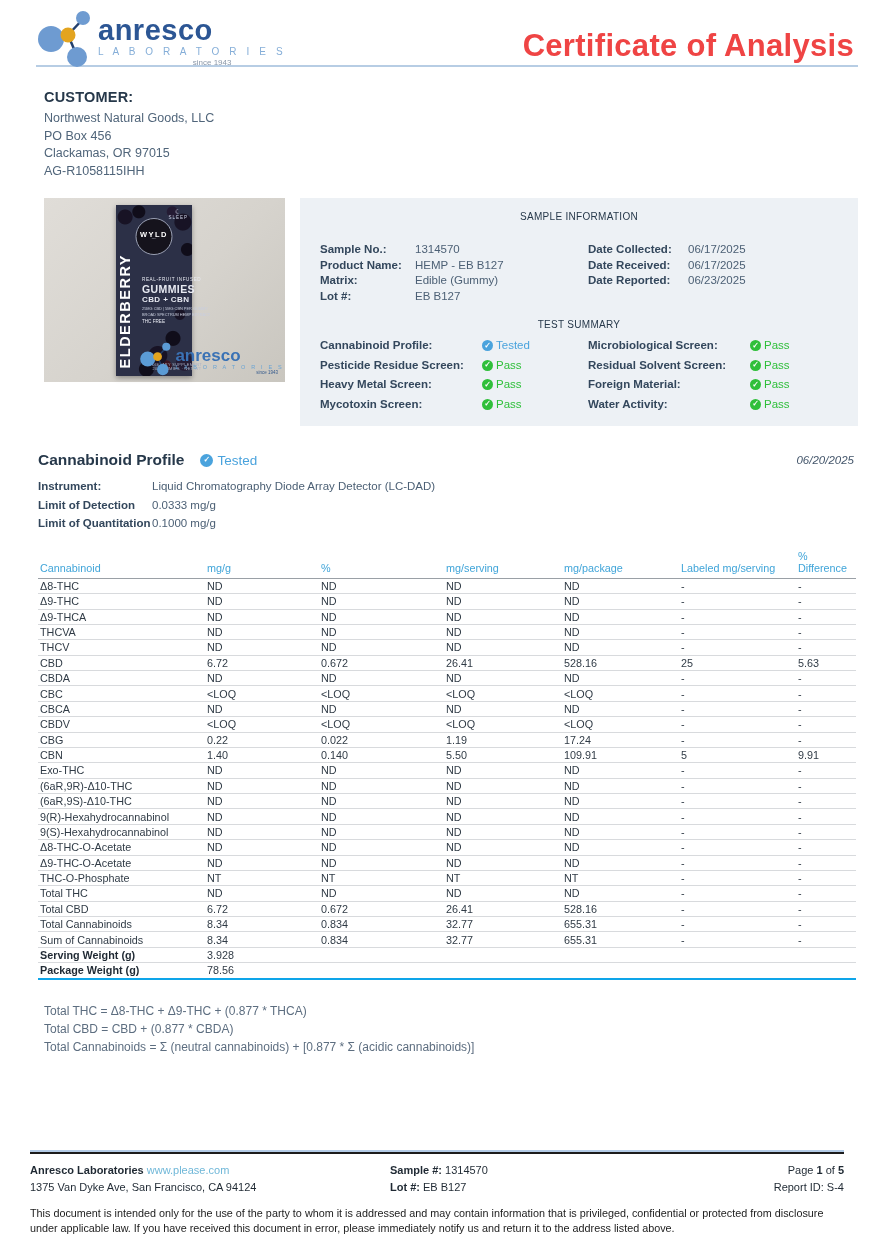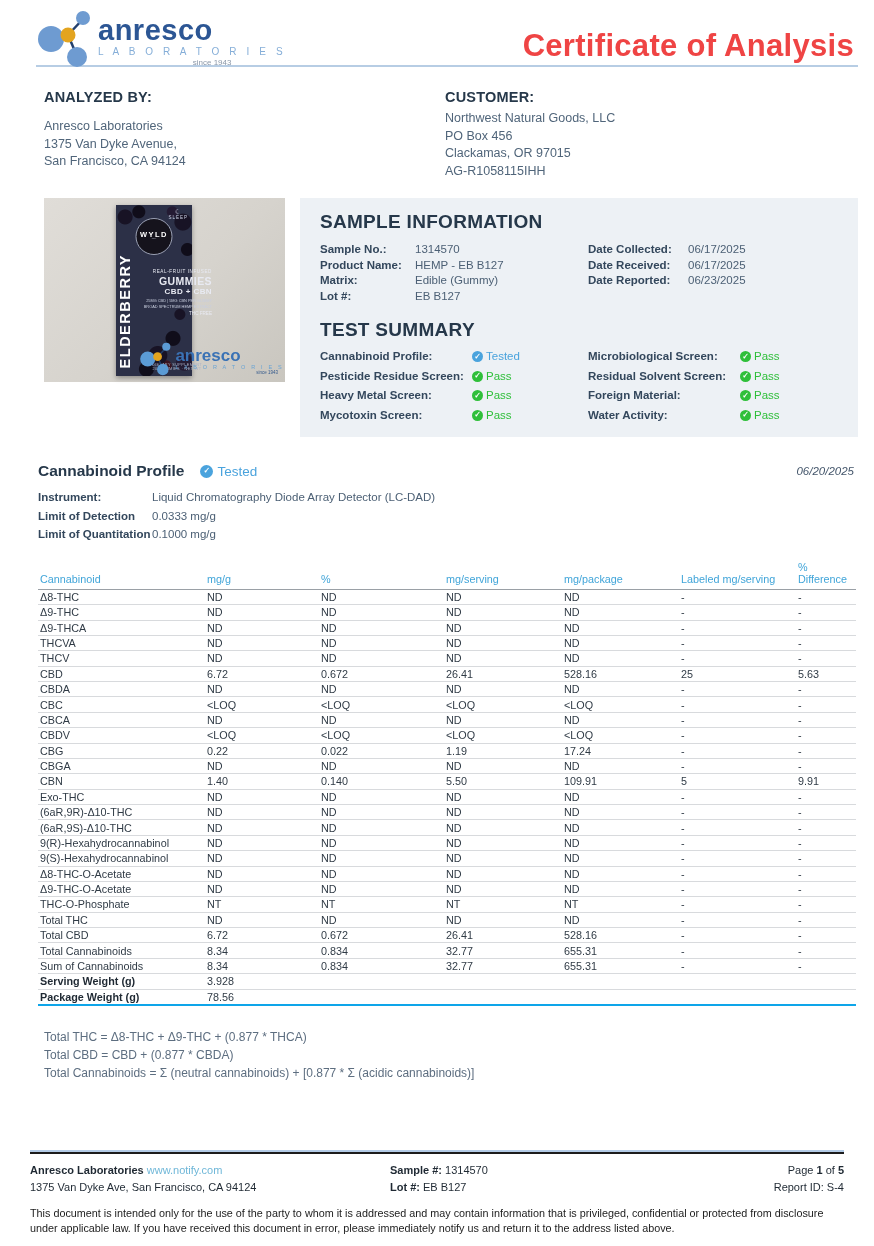--- a/index.html
+++ b/index.html
@@ -49,46 +49,46 @@
   .sleep-badge { position:absolute; top:3px; right:4px; text-align:center; color:#cfd4e8; }
   .sleep-moon { font-size:7px; line-height:7px; }
   .sleep-label { font-size:4.5px; letter-spacing:1px; }
   .brand-circle { position:absolute; top:13px; left:50%; transform:translateX(-50%);
       width:37px; height:37px; border-radius:50%; background:#15131c; border:1px solid #9aa0b4;
       display:flex; align-items:center; justify-content:center; flex-direction:column; color:#fff; }
   .brand-name { font-size:7.5px; letter-spacing:1.5px; font-weight:bold; }
   .brand-antler { font-size:6px; color:#cfd4e8; line-height:4px; }
   .vertical-name { position:absolute; left:1px; bottom:8px; writing-mode:vertical-rl; transform:rotate(180deg);
       color:#fff; font-weight:bold; font-size:14.5px; letter-spacing:1.5px; }
-  .box-info { position:absolute; top:64px; left:26px; width:70px; text-align:right; color:#e8eaf2; }
+  .box-info { position:absolute; top:72px; left:26px; width:70px; text-align:left; color:#e8eaf2; }
   .bi-1 { font-size:4.6px; letter-spacing:0.6px; }
   .bi-gummies { font-size:10.5px; font-weight:bold; letter-spacing:0.4px; margin-top:1px; }
   .bi-cbd { font-size:8px; font-weight:bold; letter-spacing:0.4px; }
   .bi-sm { font-size:3.9px; margin-top:1.5px; color:#c9cede; }
   .bi-thc { font-size:4.6px; margin-top:2px; }
   .box-bottom { position:absolute; bottom:5px; left:26px; width:70px; text-align:center; color:#aab0c4; }
   .bb-l { font-size:3.8px; letter-spacing:0.4px; }
   .watermark { position:absolute; right:1px; bottom:1px; display:flex; align-items:center; }
   .wm-text { display:flex; flex-direction:column; margin-left:1px; }
   .wm-name { font-size:17px; line-height:17px; font-weight:600; color:#3a72b5; }
   .wm-sub { font-size:5.5px; letter-spacing:2.2px; color:#6aa4d4; }
   .wm-since { font-size:4.5px; color:#355a8c; align-self:flex-end; margin-right:6px; }
 
   .panel { flex:1; background:#edf1f5; padding:13px 20px 12px 20px; }
-  .panel-heading { font-size:19px; font-weight:bold; color:#26384a; letter-spacing:0.3px; }
-  .fields { display:flex; margin-top:9px; }
+  .panel-heading { font-size:10px; font-weight:normal; color:#26384a; letter-spacing:0.3px;text-align:center; }
+  .fields { display:flex; margin-top:20px; }
   .fields-col1 { width:268px; }
   .field-row { display:flex; font-size:11.5px; line-height:15.5px; }
   .field-label { font-weight:bold; color:#33475c; width:95px; flex:none; }
   .fields-col2 .field-label { width:100px; }
   .field-value { color:#4c6075; }
   .summary-heading { margin-top:15px; }
   .summary { display:flex; margin-top:6px; }
   .sum-col1 { width:268px; }
-  .sum-item { display:flex; align-items:flex-end; font-size:11.5px; line-height:19.5px; }
+  .sum-item { display:flex; align-items:flex-end; font-size:11.5px; line-height:19.5px;gap:10px; }
   .sum-label { font-weight:bold; color:#33475c; width:152px; flex:none; }
   .status { display:flex; align-items:center; gap:3px; font-size:11.5px; }
   .check { display:inline-flex; width:11px; height:11px; border-radius:50%; align-items:center; justify-content:center; flex:none; }
   .check::after { content:"✓"; color:#fff; font-size:8px; font-weight:bold; line-height:1; }
   .check.blue { background:#4aa3dd; }
   .check.green { background:#2fbf3a; }
   .status.tested { color:#4aa3dd; }
   .status.pass { color:#2fbf3a; }
 
   
@@ -149,28 +149,20 @@
         <span class="logo-name">anresco</span>
         <span class="logo-sub">L A B O R A T O R I E S</span>
         <span class="logo-since">since 1943</span>
       </div>
     </div>
     <div class="coa-title">Certificate of Analysis</div>
   </div>
   <div class="header-rule"></div>
 
   <div class="parties">
-    <div class="party-a">
-      <div class="party-heading">ANALYZED BY:</div>
-      <div class="party-lines">
-          <div>Anresco Laboratories</div>
-          <div>1375 Van Dyke Avenue,</div>
-          <div>San Francisco, CA 94124</div>
-        </div>
-    </div>
     <div class="party-b">
       <div class="party-heading">CUSTOMER:</div>
       <div class="party-lines">
           <div>Northwest Natural Goods, LLC</div>
           <div>PO Box 456</div>
           <div>Clackamas, OR 97015</div>
           <div>AG-R1058115IHH</div>
         </div>
     </div>
   </div>
@@ -460,29 +452,20 @@
         <tr>
           <td>CBG</td>
           <td>0.22</td>
           <td>0.022</td>
           <td>1.19</td>
           <td>17.24</td>
           <td>-</td>
           <td>-</td>
         </tr>
         <tr>
-          <td>CBGA</td>
-          <td>ND</td>
-          <td>ND</td>
-          <td>ND</td>
-          <td>ND</td>
-          <td>-</td>
-          <td>-</td>
-        </tr>
-        <tr>
           <td>CBN</td>
           <td>1.40</td>
           <td>0.140</td>
           <td>5.50</td>
           <td>109.91</td>
           <td>5</td>
           <td>9.91</td>
         </tr>
         <tr>
           <td>Exo-THC</td>
@@ -621,21 +604,21 @@
 
   <div class="footer">
     <div class="footer-divider">
       <div class="fd-blue"></div>
         <div class="fd-black"></div>
     </div>
     <div class="footer-grid">
       <div class="fg-left">
         <div>
           <span class="bold">Anresco Laboratories</span>
-          <a class="link" href="#">www.notify.com</a>
+          <a class="link" href="#">www.please.com</a>
         </div>
         <div>1375 Van Dyke Ave, San Francisco, CA 94124</div>
       </div>
       <div class="fg-center">
         <div>
           <span class="bold">Sample #:</span>
           <span>1314570</span>
         </div>
         <div>
           <span class="bold">Lot #:</span>

